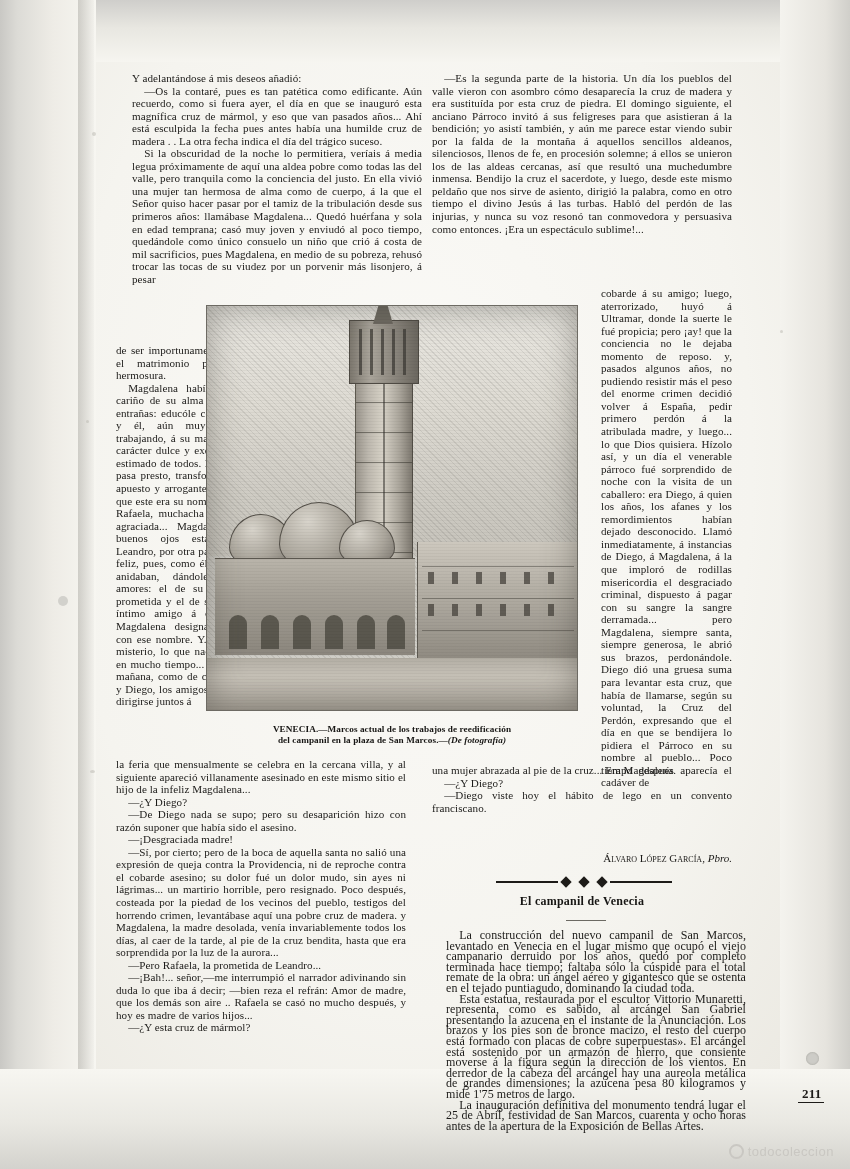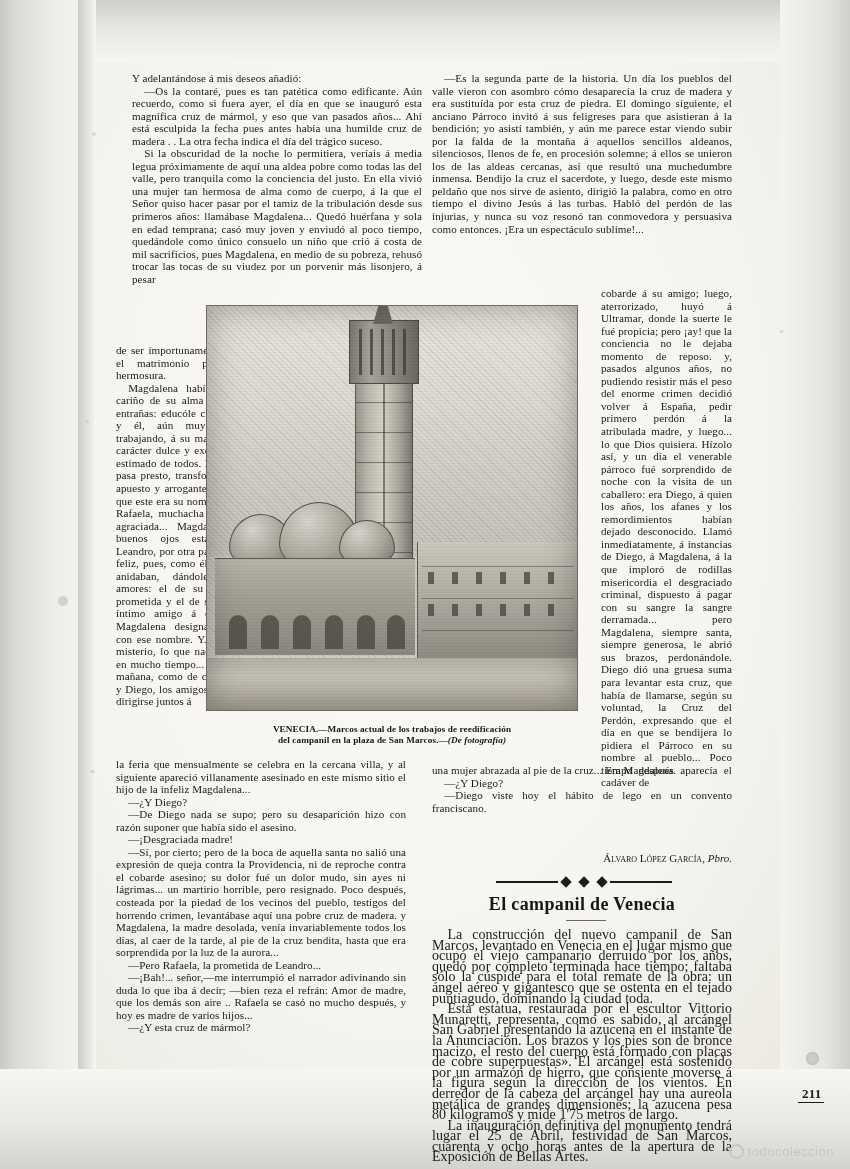--- a/index.html
+++ b/index.html
@@ -144,29 +144,29 @@
   .divider{
     position:absolute;left:400px;top:818px;width:176px;height:12px;
   }
   .divider .bar{position:absolute;top:5px;height:2px;background:#1d1b18;}
   .divider .bar.l{left:0;width:62px;}
   .divider .bar.r{right:0;width:62px;}
   .divider .dia{position:absolute;top:2px;width:8px;height:8px;background:#1d1b18;transform:rotate(45deg);}
 
   .art-title{
     position:absolute;left:336px;top:836px;width:300px;
-    text-align:center;font-size:18px;font-weight:bold;color:#171614;
+    text-align:center;font-size:12px;font-weight:bold;color:#171614;
     letter-spacing:.02em;
   }
   .art-rule{
     position:absolute;left:470px;top:862px;width:40px;height:1px;background:#4a4740;opacity:.8;
   }
   #col-article{
-    left:336px;top:872px;width:300px;
-    font-size:14px;line-height:10.6px;
+    left:350px;top:872px;width:300px;
+    font-size:12px;line-height:10.6px;
   }
 
   .folio{
     position:absolute;left:706px;top:1028px;
     font-size:13px;font-weight:bold;color:#1d1b18;letter-spacing:.02em;
   }
   .folio-rule{position:absolute;left:702px;top:1044px;width:26px;height:1px;background:#1d1b18;}
 
   .wm{
     position:absolute;right:16px;bottom:10px;

